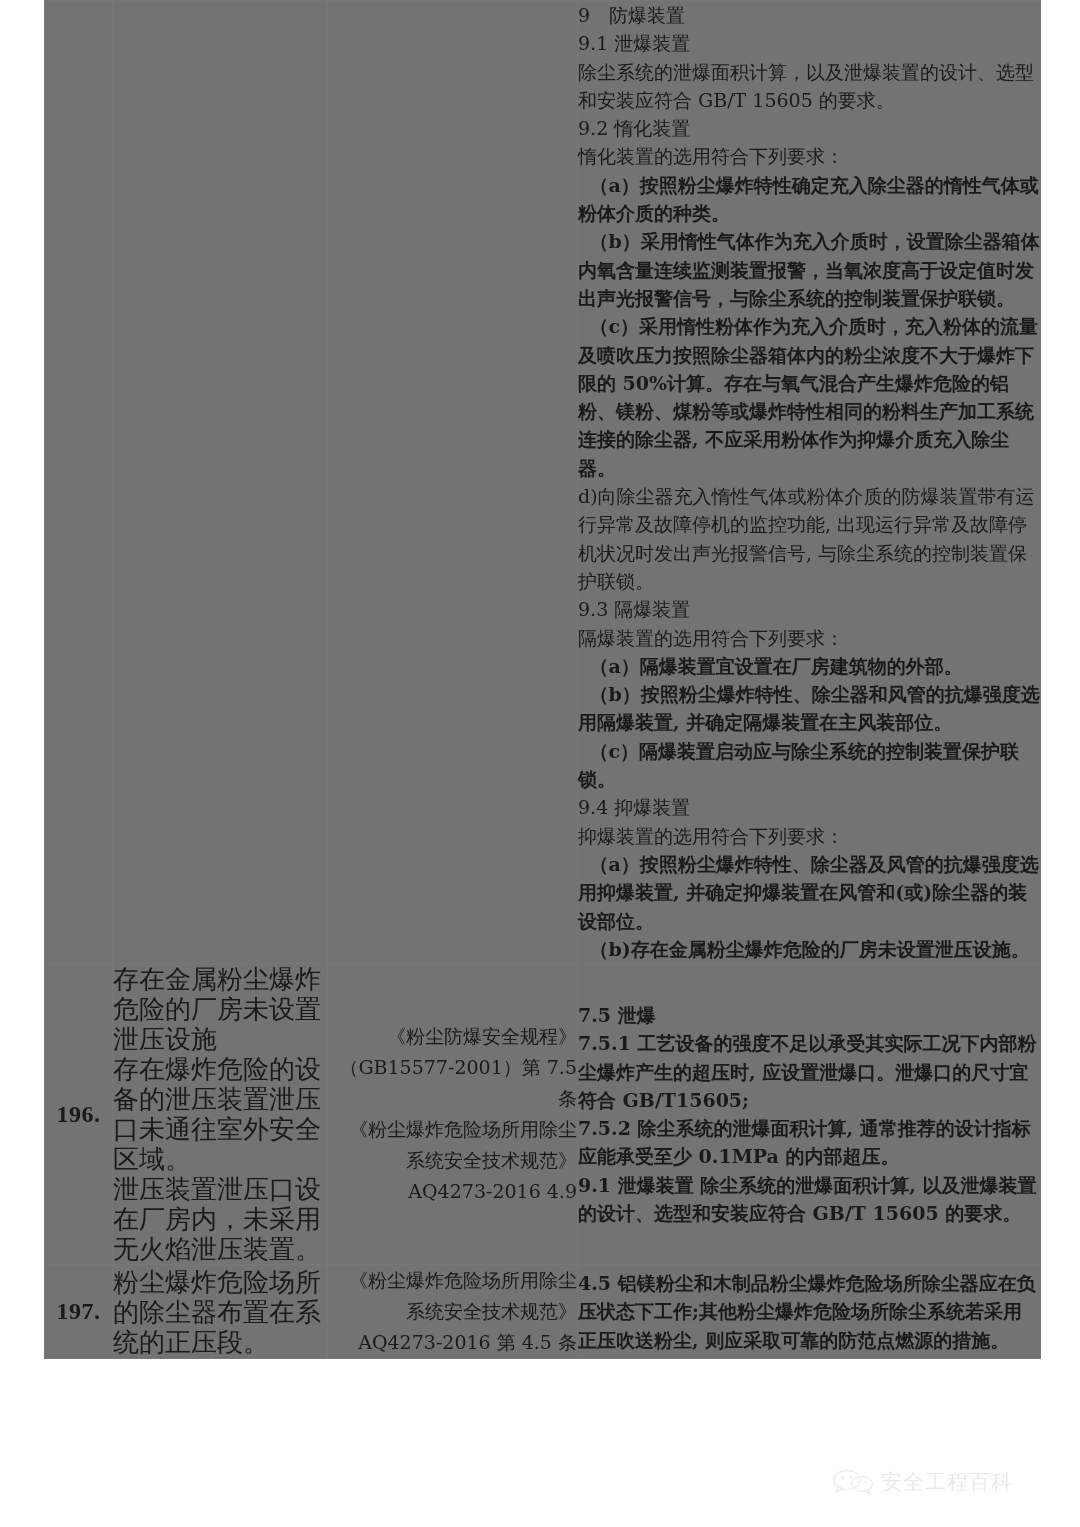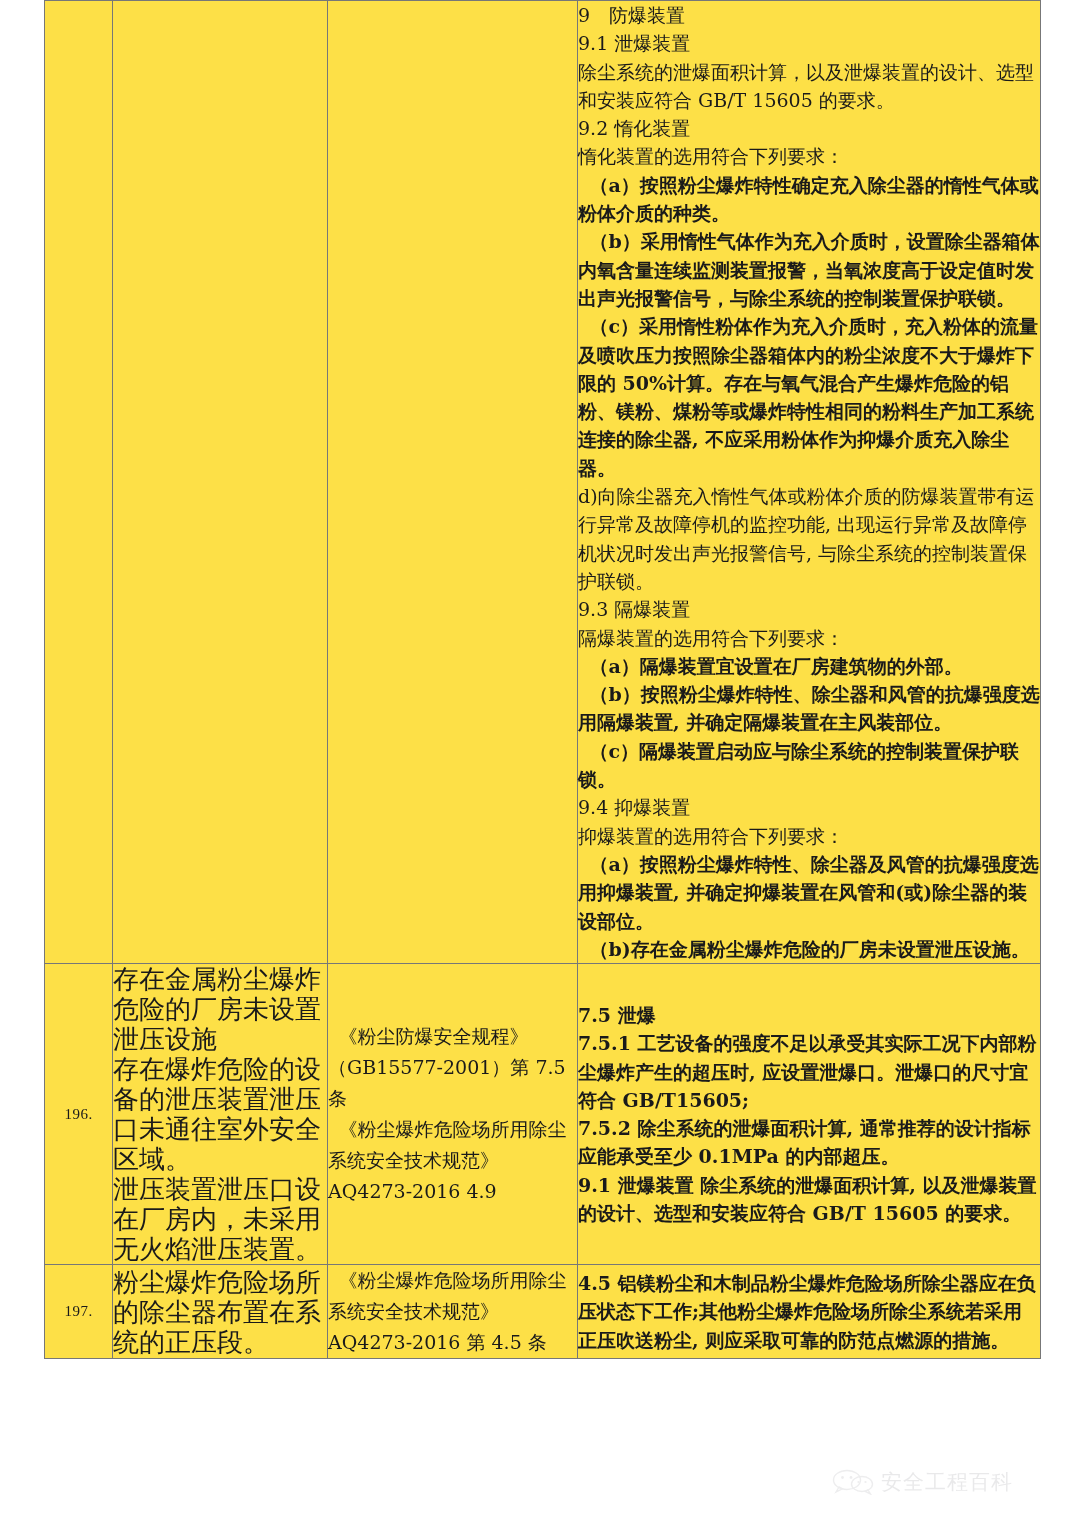--- a/index.html
+++ b/index.html
@@ -22,54 +22,54 @@
     left: 44px;
     top: 0px;
     width: 996px;
     border-collapse: collapse;
     table-layout: fixed;
   }
   .doc-table td {
     border: 1px solid #777;
     vertical-align: middle;
     padding: 0;
-    background: #fde047;
+    background: #737373;
   }
   
   .col-num   { width: 68px;  }
   .col-desc  { width: 215px; }
   .col-ref   { width: 250px; }
   .col-text  { width: 463px; }
 
   
   tr.row-top > td { border-top: 1px solid #777; }
 
   .cell-num {
     text-align: center;
-    font-weight: normal;
-    font-size: 15px;
+    font-weight: bold;
+    font-size: 24px;
     font-family: "Liberation Serif", serif;
     letter-spacing: .5px;
   }
 
   .cell-desc {
     padding: 10px 8px 10px 12px;
     font-size: 26px;
     line-height: 30px;
     font-family: "DejaVu Serif", "Liberation Serif", serif;
     text-align: left;
   }
   .cell-desc p { margin: 0; }
 
   .cell-ref {
     padding: 10px 10px 10px 14px;
     font-size: 19px;
     line-height: 31px;
     font-family: "DejaVu Serif", "Liberation Serif", serif;
-    text-align: left;
+    text-align: right;
   }
   .cell-ref p { margin: 0; }
   .ref-indent { text-indent: 0.55em; }
 
   .cell-text {
     padding: 6px 8px 6px 8px;
     font-size: 19px;
     line-height: 28.3px;
     font-family: "DejaVu Serif", "Liberation Serif", serif;
     text-align: left;

